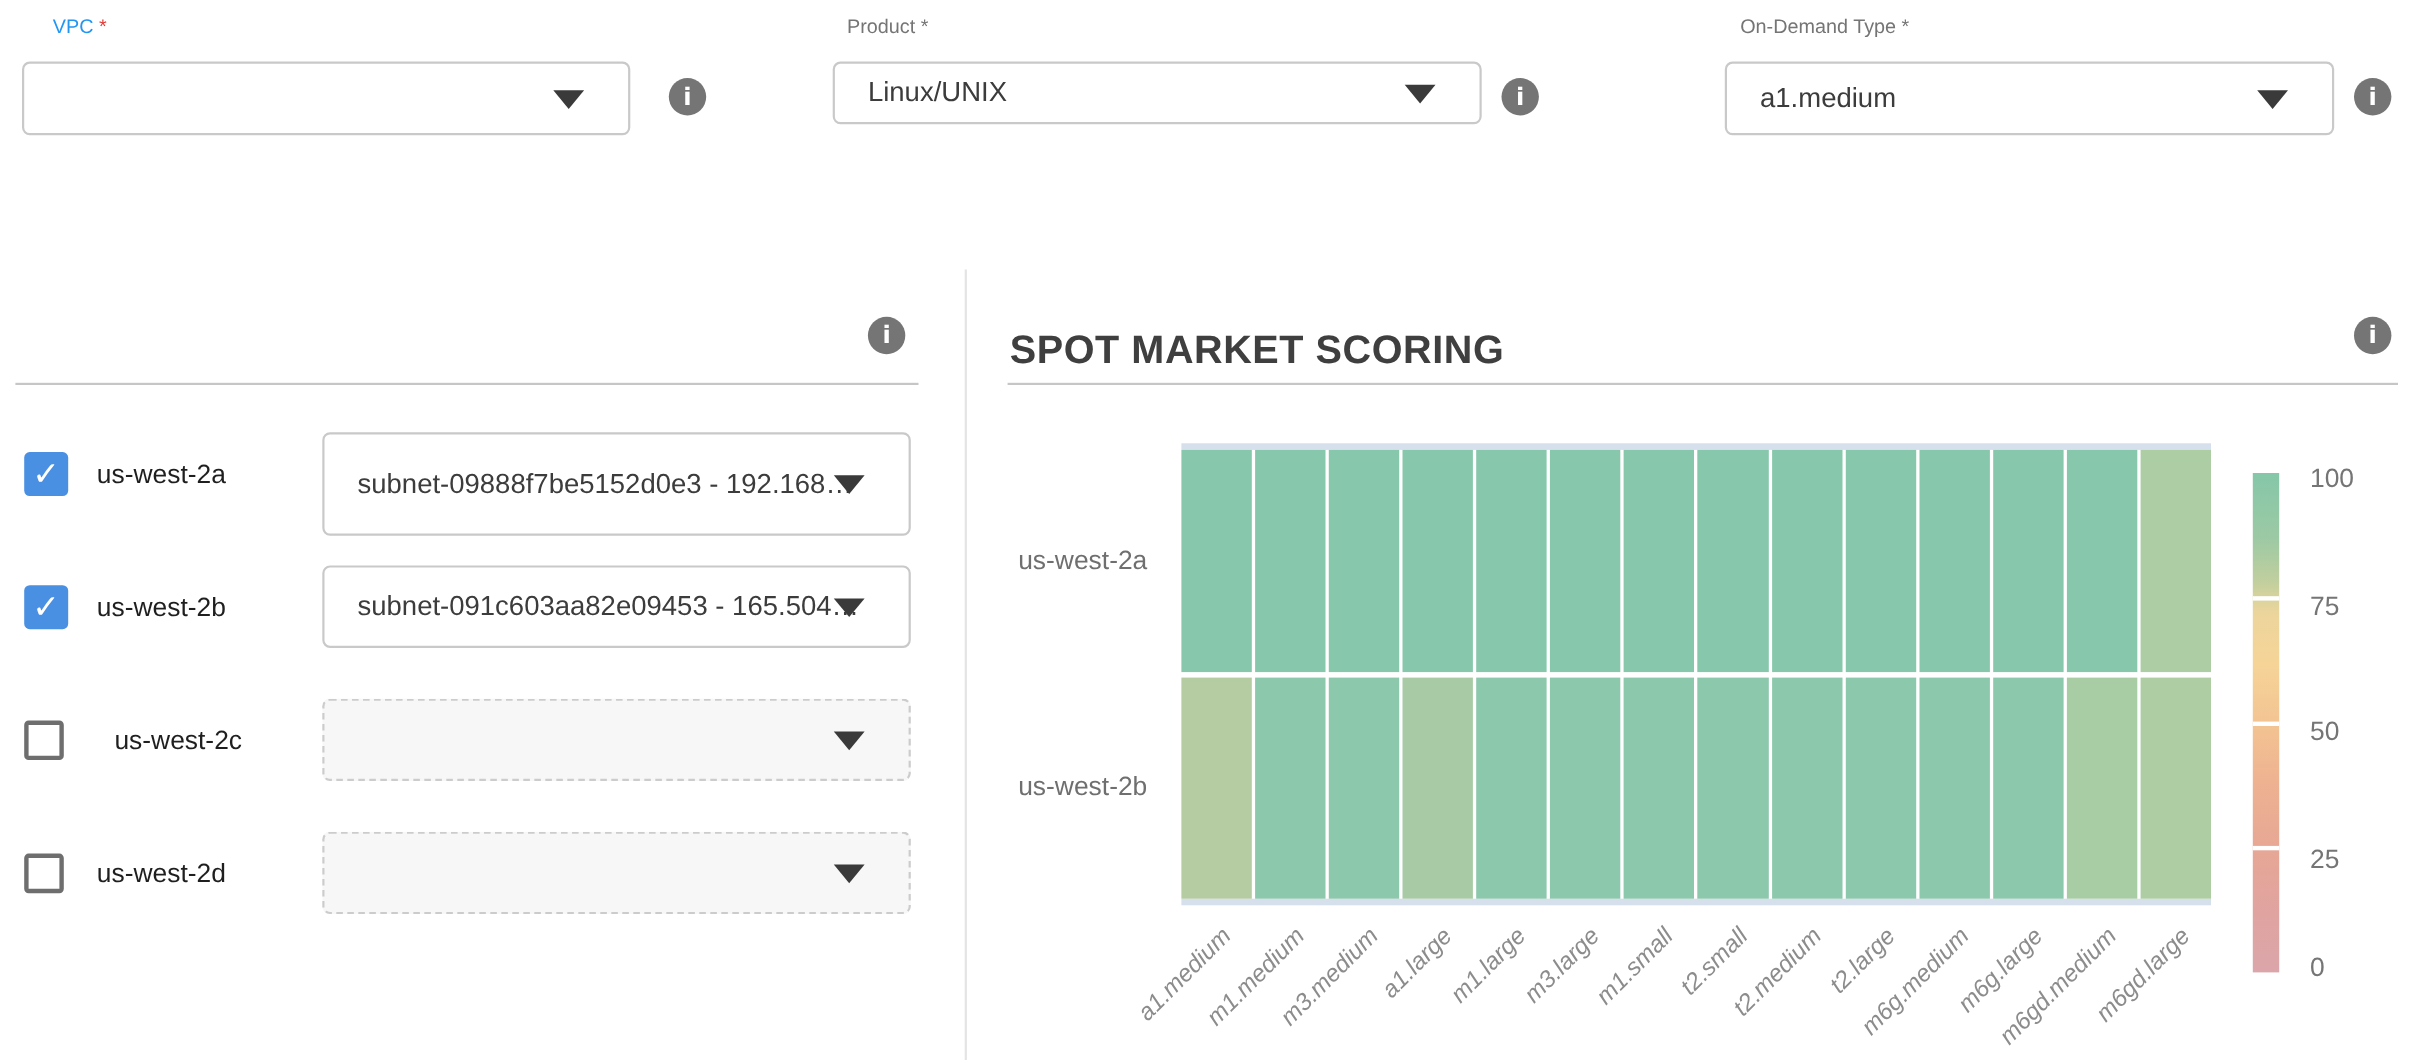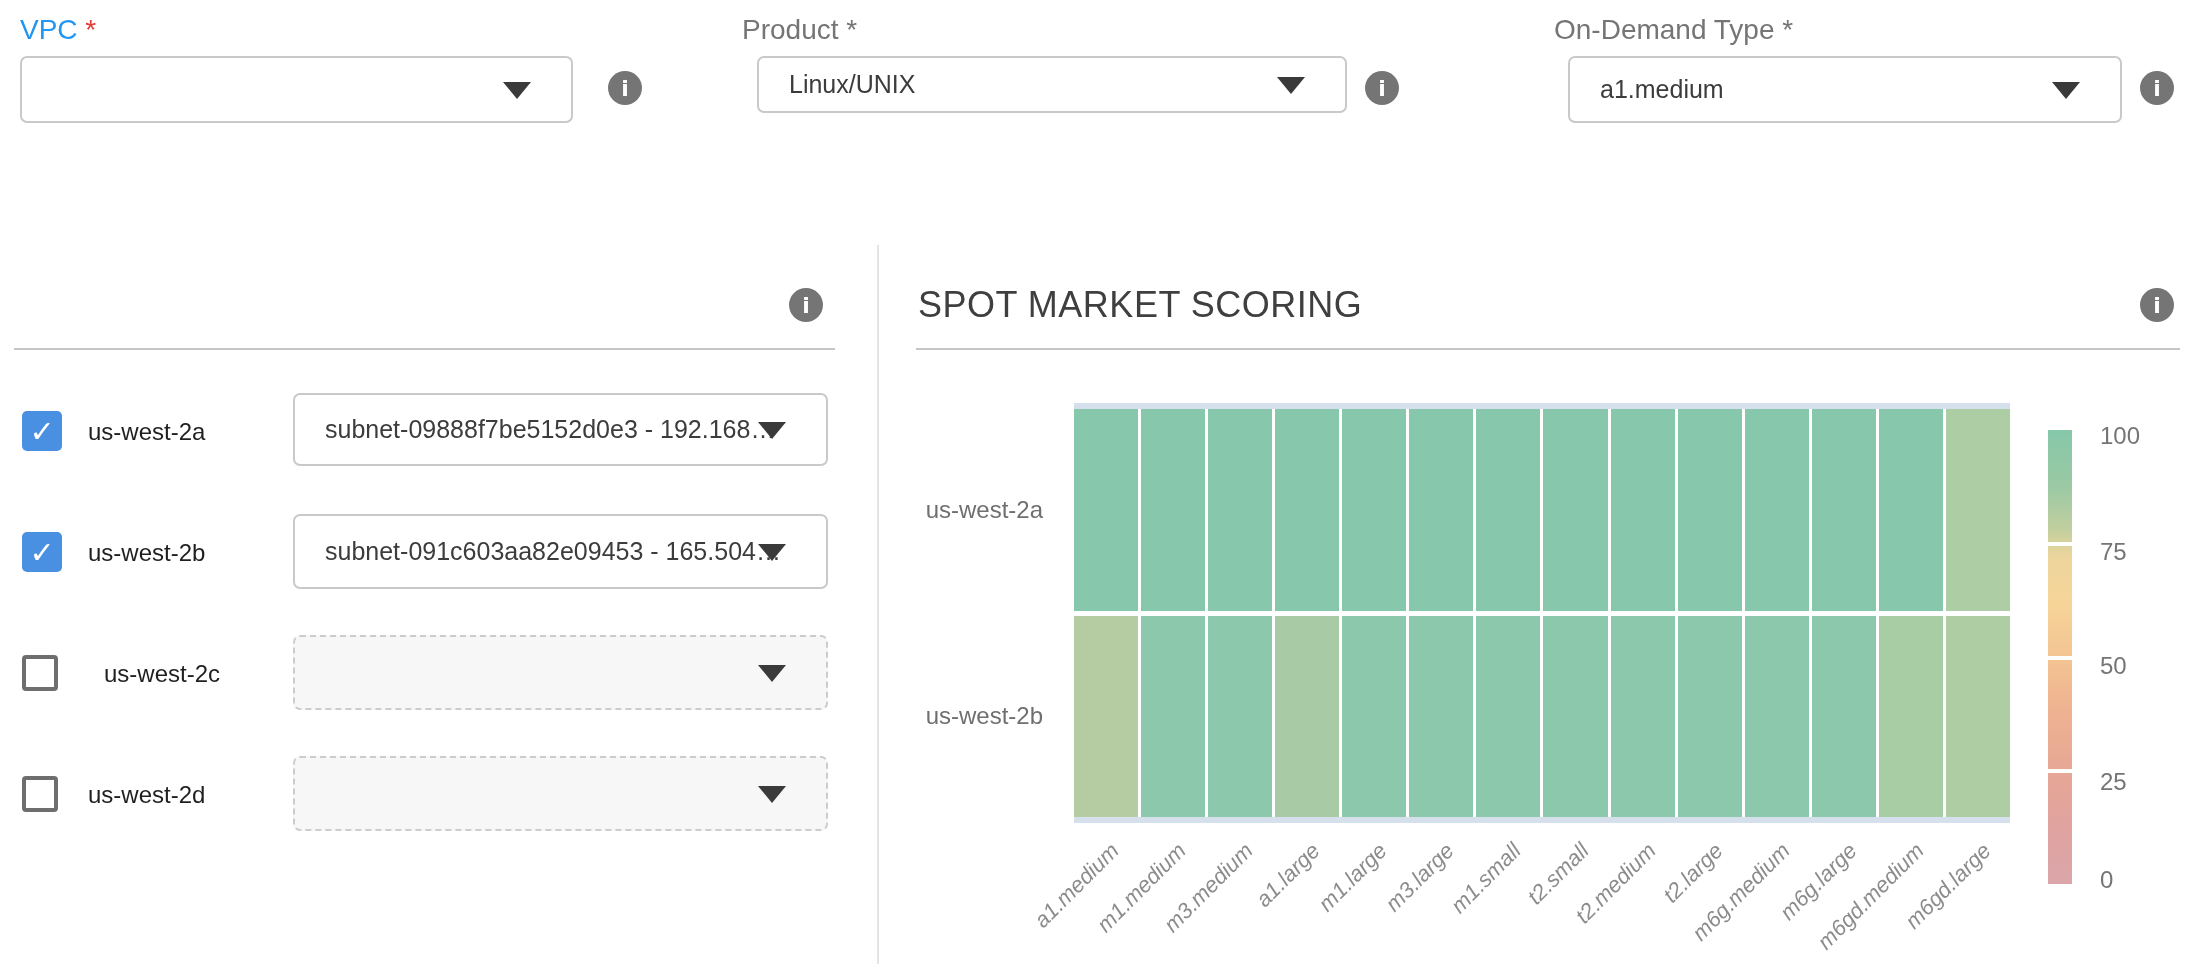--- a/index.html
+++ b/index.html
@@ -1,21 +1,21 @@
 <!DOCTYPE html>
 <html><head>
 <meta charset="utf-8">
 <style>
   html,body{margin:0;padding:0;background:#fff;}
   .stage{
     position:relative;width:2196px;height:964px;overflow:hidden;
     font-family:"Liberation Sans",sans-serif;background:#fff;
   }
   
-  .field-label{position:absolute;font-size:28px;color:#757575;white-space:nowrap;}
+  .field-label{position:absolute;font-size:18px;color:#757575;white-space:nowrap;margin-left:28px;}
   .field-label .req{color:#757575;}
   .field-label.vpc{color:#2196f3;}
   .field-label.vpc .req{color:#e53935;}
   .select-box{
     position:absolute;background:#fff;border:2px solid #c9c9c9;border-radius:7px;
     font-size:25px;color:#3c3c3c;display:flex;align-items:center;box-sizing:border-box;
     padding-left:30px;cursor:pointer;
   }
   .select-box .caret{
     position:absolute;right:40px;top:50%;margin-top:-8px;width:0;height:0;
@@ -87,28 +87,28 @@
     <span>a1.medium</span>
     <span class="caret"></span>
   </div>
   <div class="info-icon" style="left:2140px;top:71px;">i</div>
 
   <div class="v-divider"></div>
 
   <div class="info-icon" style="left:789px;top:288px;">i</div>
   <div class="h-rule" style="left:14px;top:348px;width:821px;"></div>
 
-  <div class="section-title" style="left:918px;top:284px;">SPOT MARKET SCORING</div>
+  <div class="section-title" style="left:918px;top:297px;font-weight:bold;">SPOT MARKET SCORING</div>
   <div class="info-icon" style="left:2140px;top:288px;">i</div>
   <div class="h-rule" style="left:916px;top:348px;width:1264px;"></div>
 
   <div id="az-rows">
       <div class="az-checkbox checked" style="left: 22px; top: 411px;">✓</div>
       <div class="az-label" style="left: 88px; top: 418px;">us-west-2a</div>
-      <div class="select-box" style="left: 293px; top: 393px; width: 535px; height: 73px;">
+      <div class="select-box" style="left: 293px; top: 393px; width: 535px; height: 94px;">
         <span>subnet-09888f7be5152d0e3 - 192.168…</span>
         <span class="caret"></span>
       </div>
       <div class="az-checkbox checked" style="left: 22px; top: 532px;">✓</div>
       <div class="az-label" style="left: 88px; top: 539px;">us-west-2b</div>
       <div class="select-box" style="left: 293px; top: 514px; width: 535px; height: 75px;">
         <span>subnet-091c603aa82e09453 - 165.504…</span>
         <span class="caret"></span>
       </div>
       <div class="az-checkbox unchecked" style="left: 22px; top: 655px;"></div>

